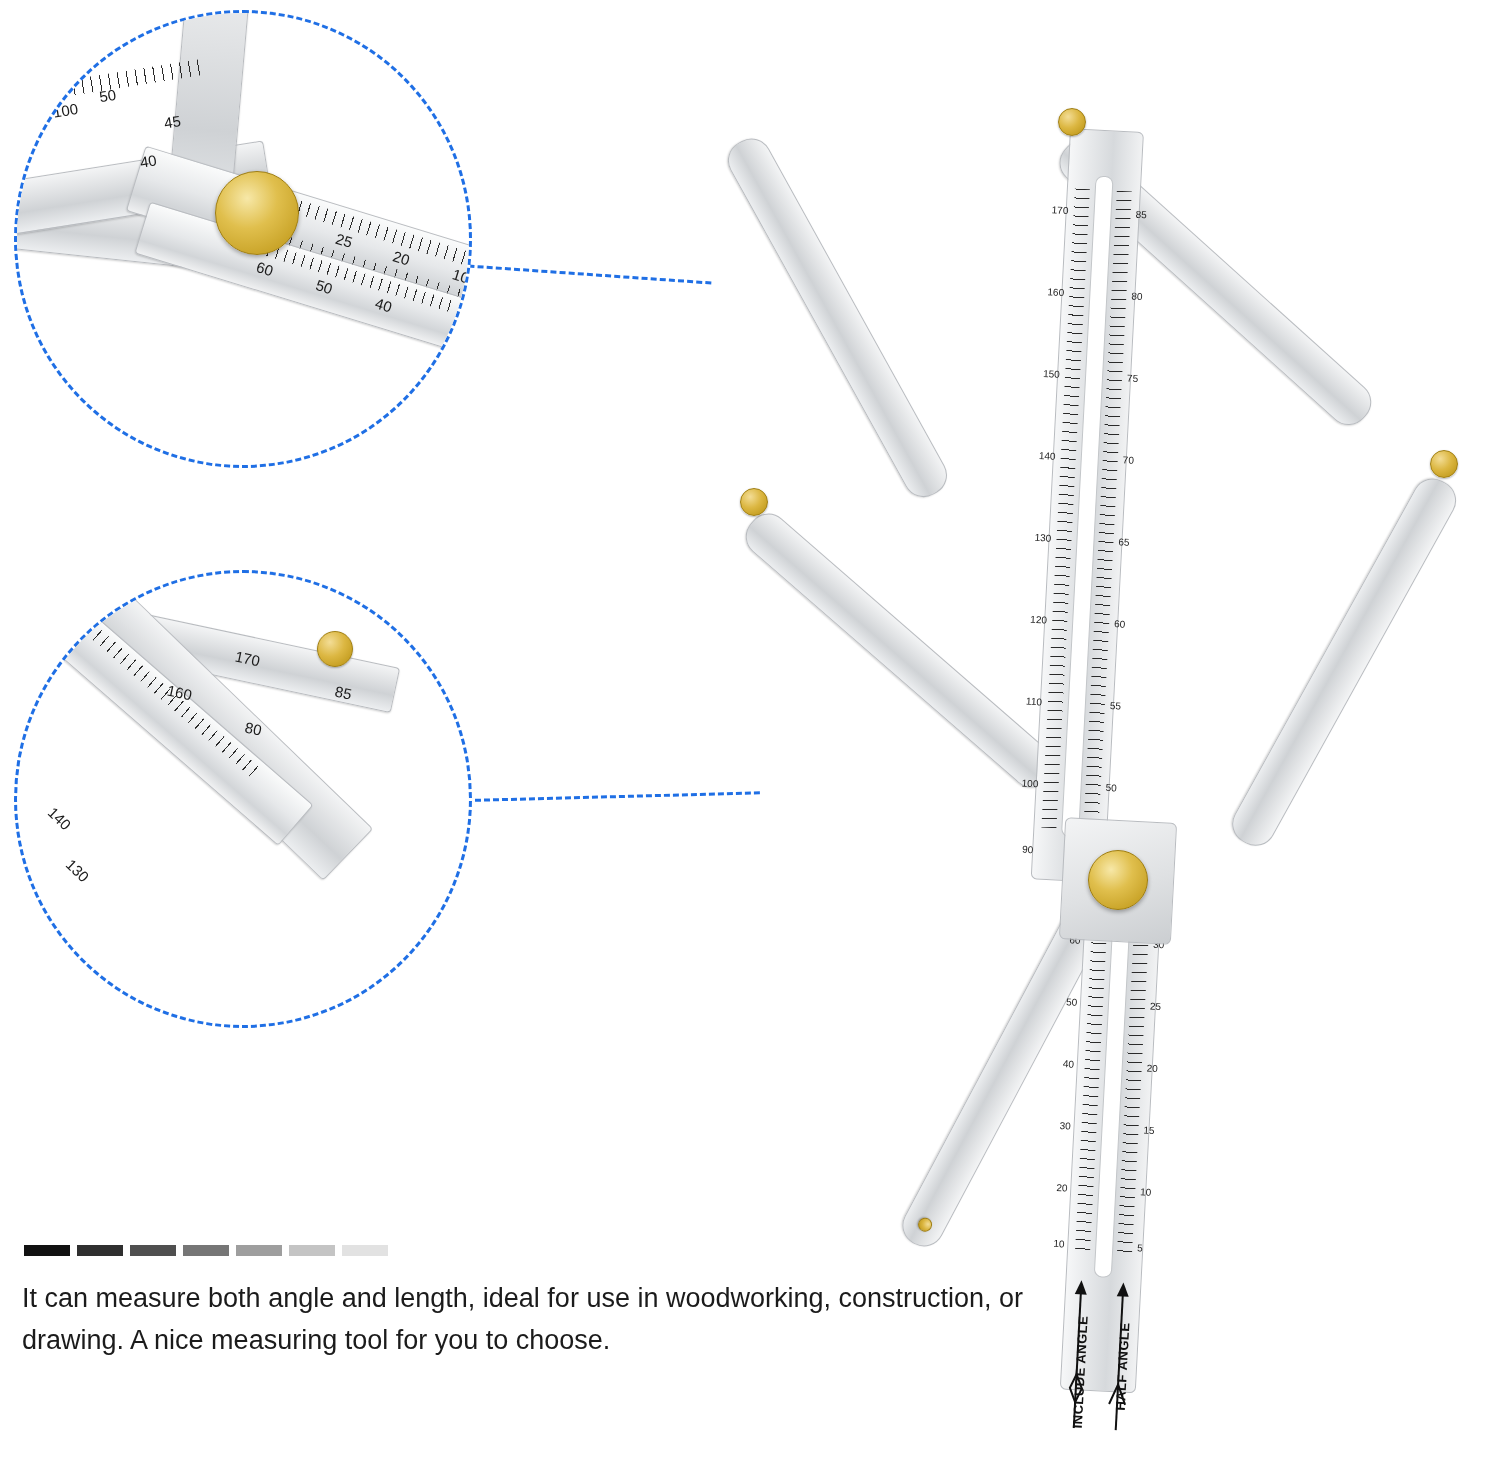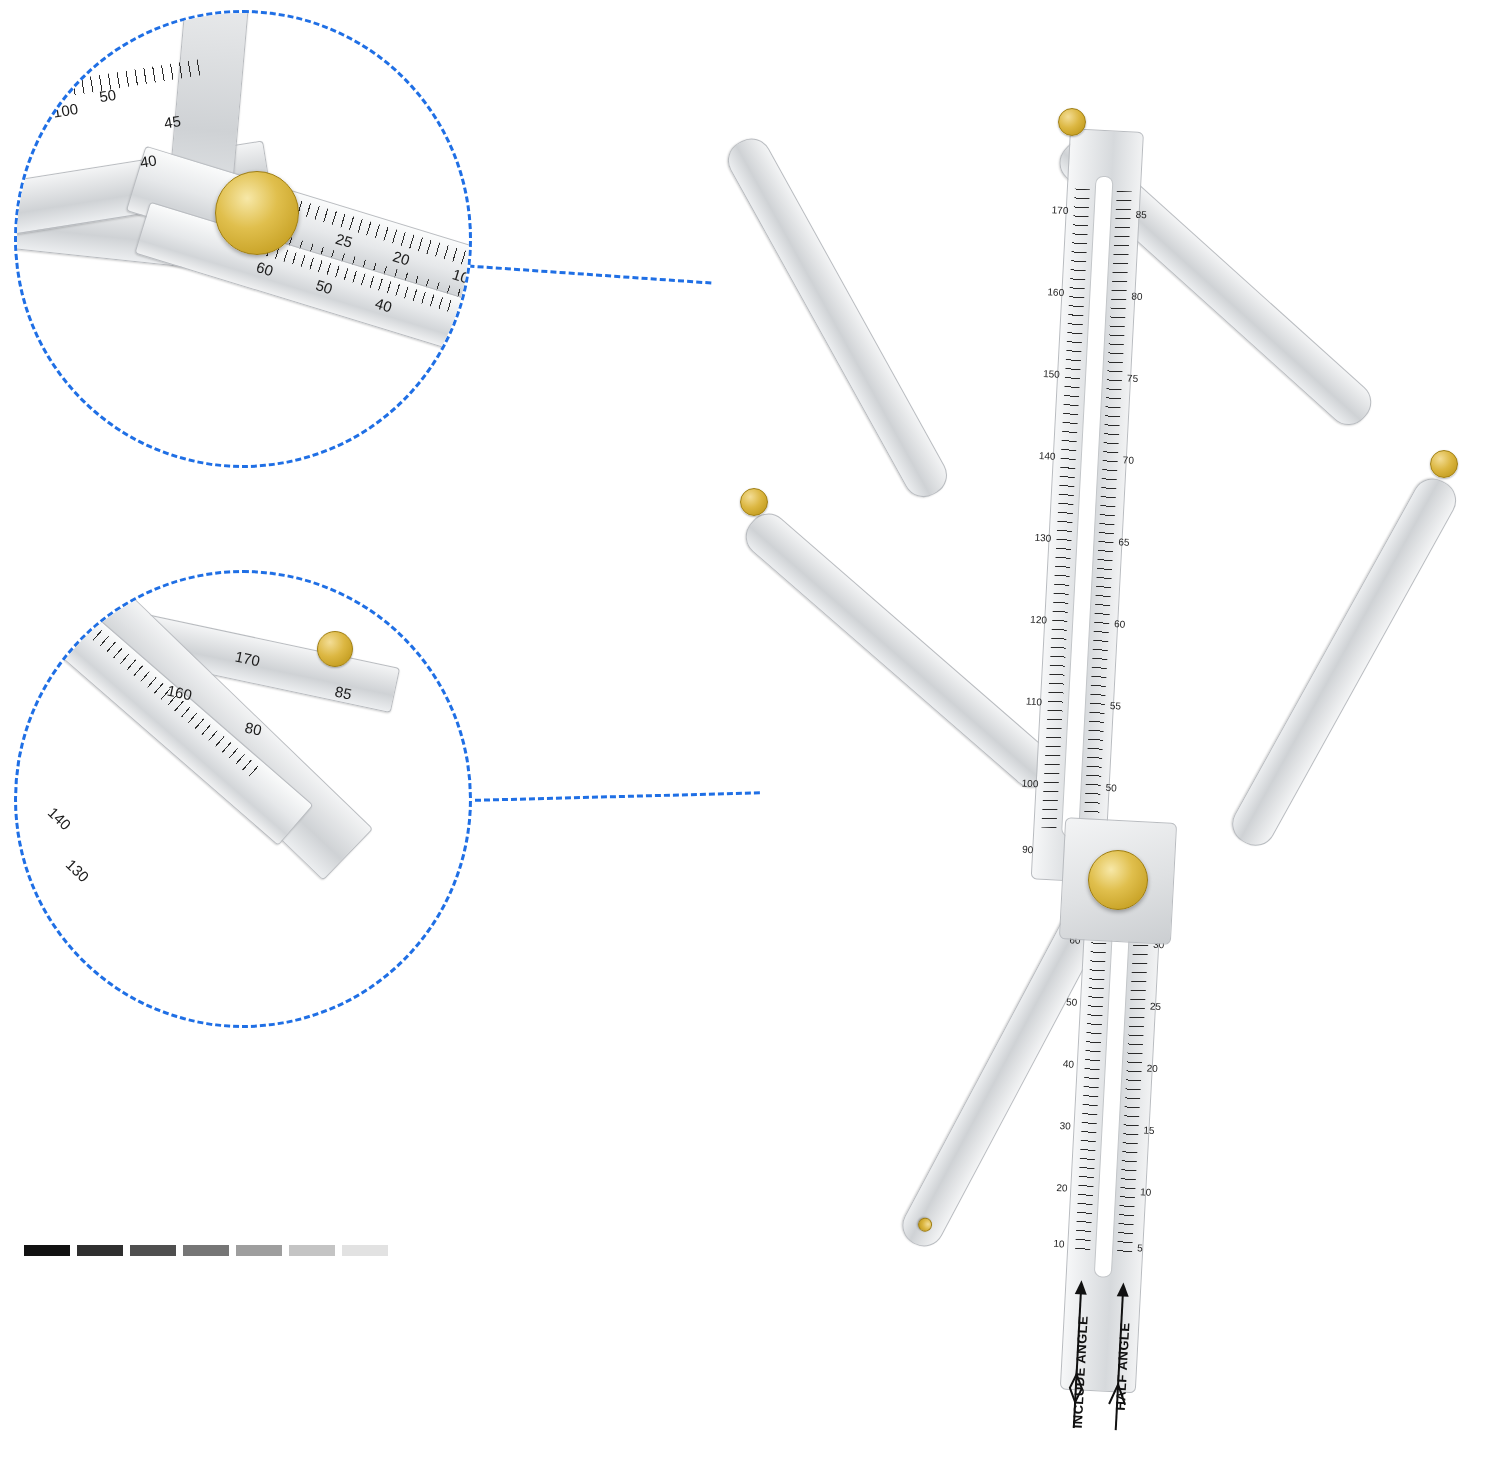--- a/index.html
+++ b/index.html
@@ -312,15 +312,16 @@
   <div id="caption">
     <div id="swatch-row">
       <div class="swatch" style="background:#111111;"></div>
       <div class="swatch" style="background:#2f2f2f;"></div>
       <div class="swatch" style="background:#4f4f4f;"></div>
       <div class="swatch" style="background:#767676;"></div>
       <div class="swatch" style="background:#9e9e9e;"></div>
       <div class="swatch" style="background:#c4c4c4;"></div>
       <div class="swatch" style="background:#e2e2e2;"></div>
     </div>
+    <p id="caption-body">It can measure both angle and length, ideal for use in woodworking, construction, or drawing. A nice measuring tool for you to choose.</p>
   </div>
 
 </div>
 
 </body></html>

